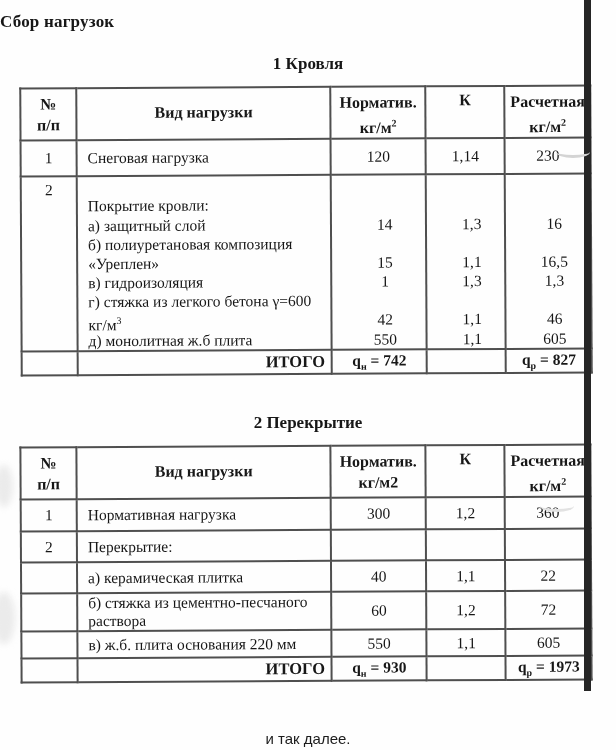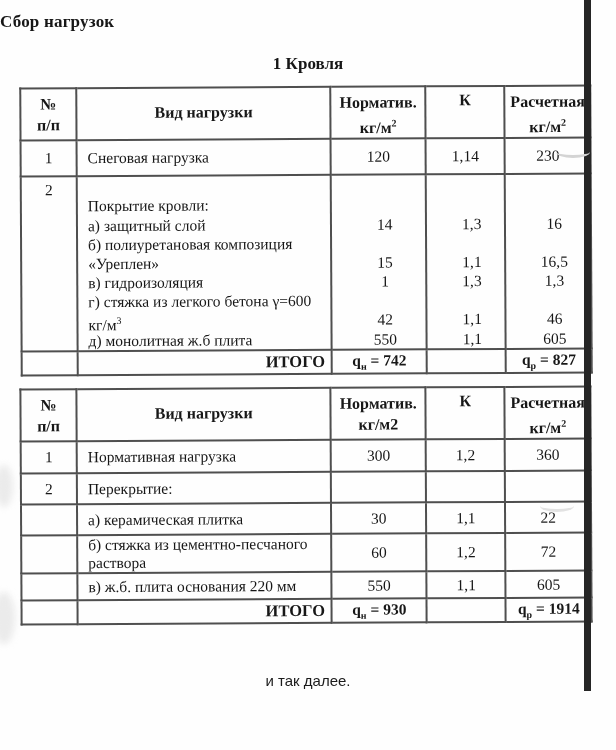--- a/index.html
+++ b/index.html
@@ -154,20 +154,21 @@
     <tr class="tot">
       <td class="c-num"></td>
       <td class="c-kind">ИТОГО</td>
       <td class="c-norm qcell"><span>q</span><sub>н</sub><span> = 742</span></td>
       <td class="c-k"></td>
       <td class="c-calc qcell"><span>q</span><sub>р</sub><span> = 827</span></td>
     </tr>
   </tbody>
     </table>
 
+  <div class="sec sec2">2 Перекрытие</div>
 
   <table class="load">
     <tbody>
         <tr class="hdr">
       <td class="c-num">
         <div>№</div>
         <div>п/п</div>
       </td>
       <td class="c-kind">Вид нагрузки</td>
       <td class="c-norm">
@@ -190,21 +191,21 @@
     <tr class="t2row h31">
       <td class="c-num">2</td>
       <td class="c-kind">Перекрытие:</td>
       <td class="c-norm"></td>
       <td class="c-k"></td>
       <td class="c-calc"></td>
     </tr>
     <tr class="t2row h31">
       <td class="c-num"></td>
       <td class="c-kind">а) керамическая плитка</td>
-      <td class="c-norm">30</td>
+      <td class="c-norm">40</td>
       <td class="c-k">1,1</td>
       <td class="c-calc">22</td>
     </tr>
     <tr class="t2row h38">
       <td class="c-num"></td>
       <td class="c-kind">б) стяжка из цементно-песчаного раствора</td>
       <td class="c-norm">60</td>
       <td class="c-k">1,2</td>
       <td class="c-calc">72</td>
     </tr>
@@ -213,20 +214,20 @@
       <td class="c-kind">в) ж.б. плита основания 220 мм</td>
       <td class="c-norm">550</td>
       <td class="c-k">1,1</td>
       <td class="c-calc">605</td>
     </tr>
     <tr class="tot">
       <td class="c-num"></td>
       <td class="c-kind">ИТОГО</td>
       <td class="c-norm qcell"><span>q</span><sub>н</sub><span> = 930</span></td>
       <td class="c-k"></td>
-      <td class="c-calc qcell"><span>q</span><sub>р</sub><span> = 1914</span></td>
+      <td class="c-calc qcell"><span>q</span><sub>р</sub><span> = 1973</span></td>
     </tr>
   </tbody>
     </table>
 
   <div class="footer-note">и так далее.</div>
 
 </div>
 
 </body></html>

